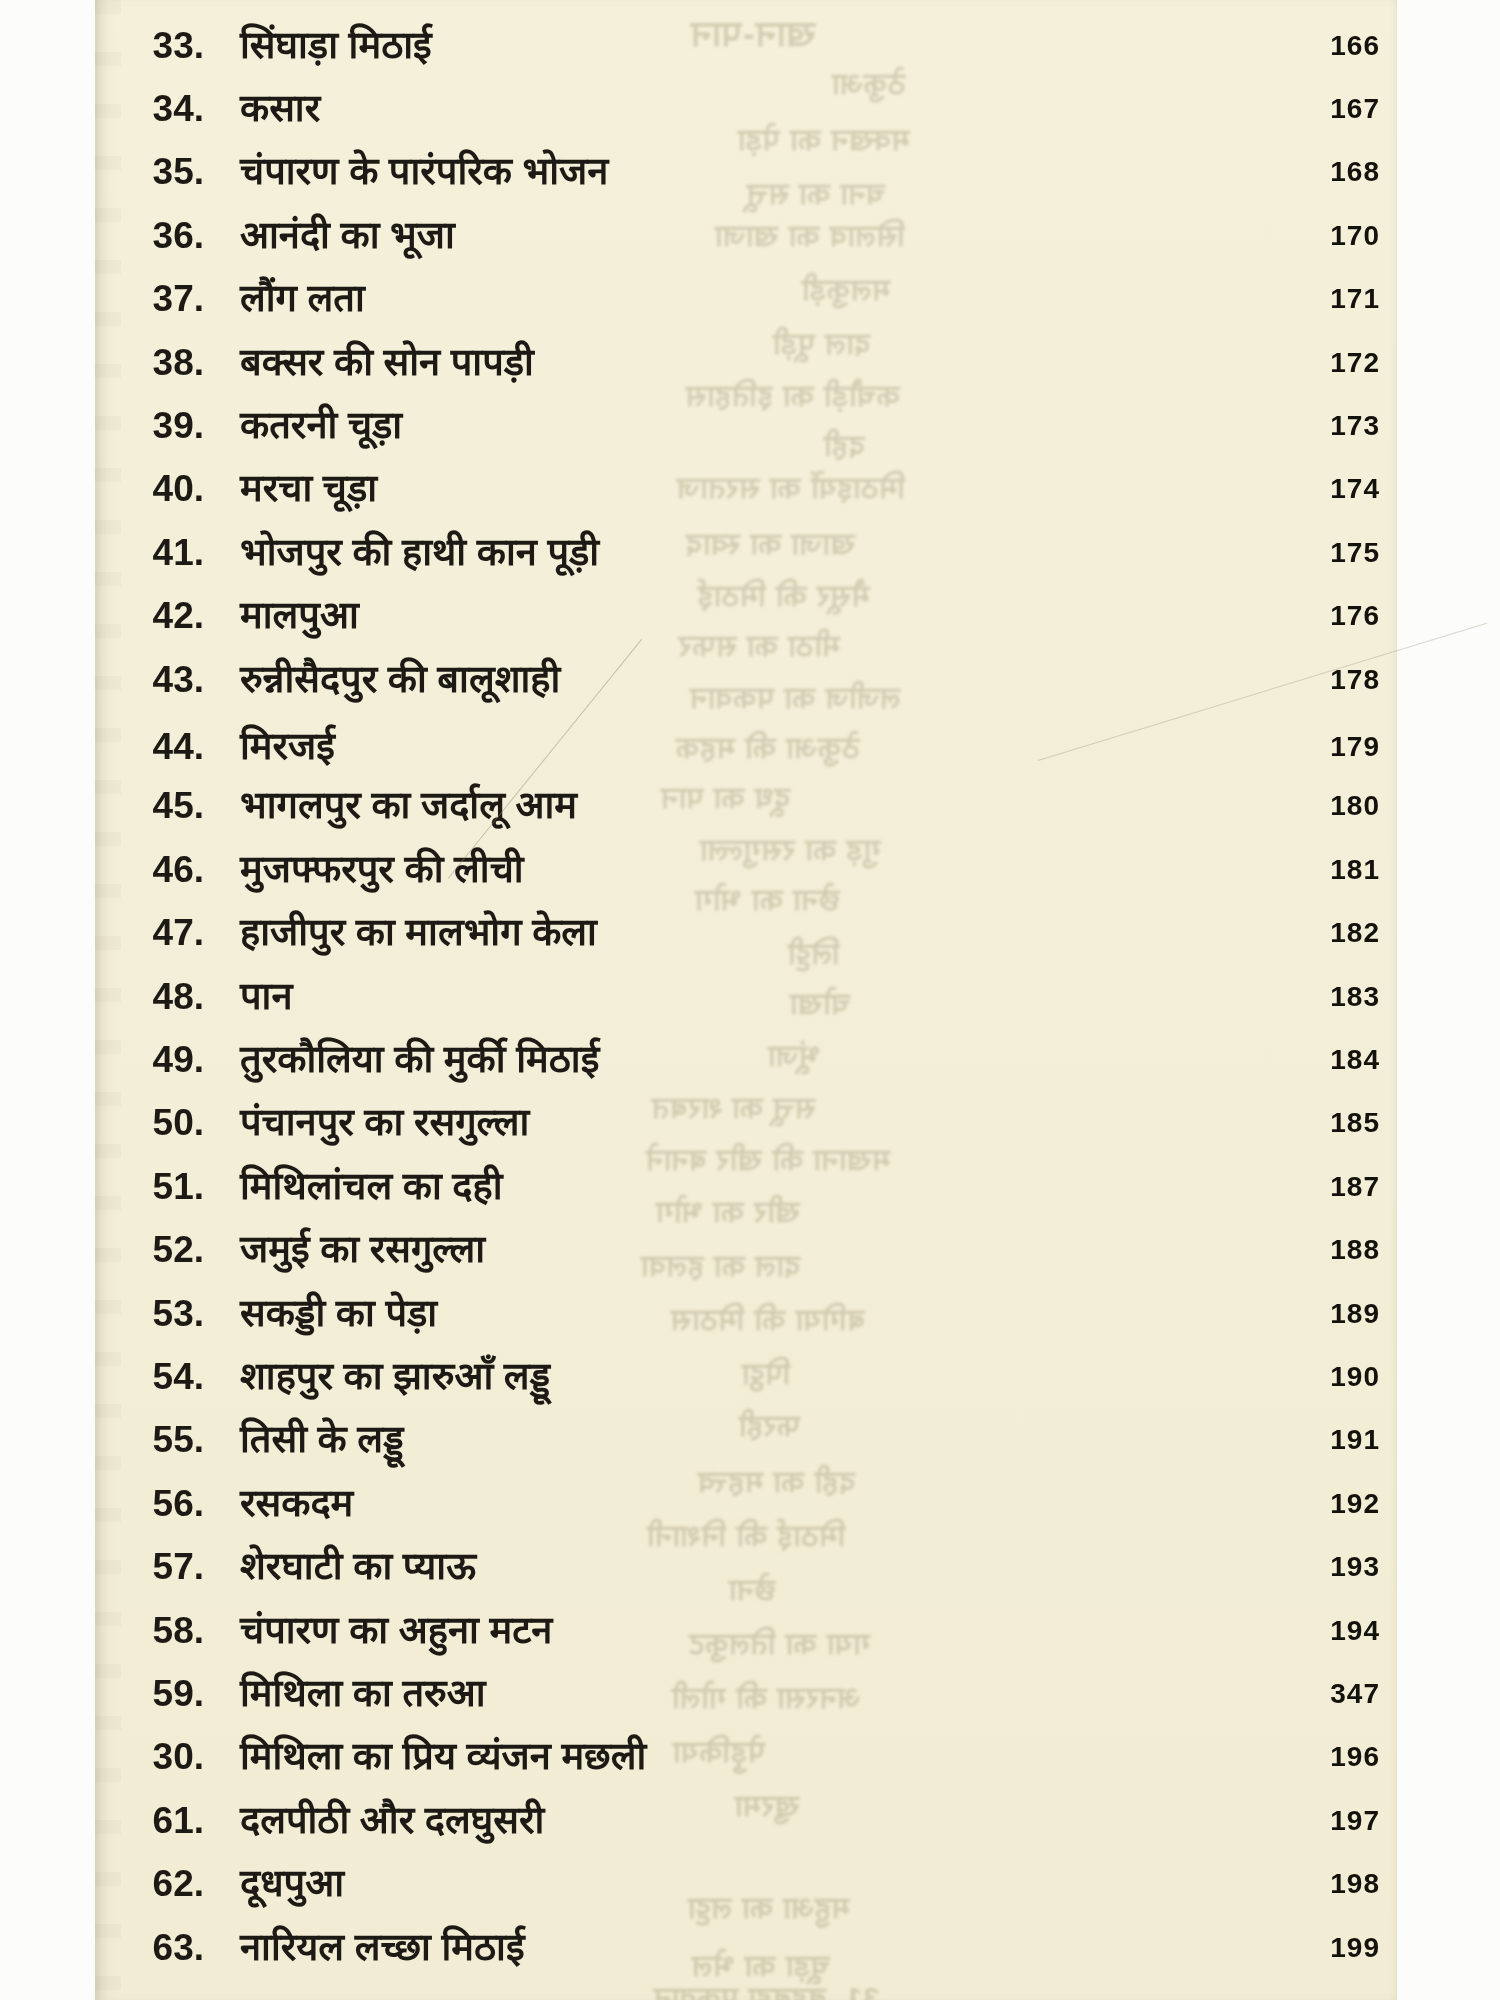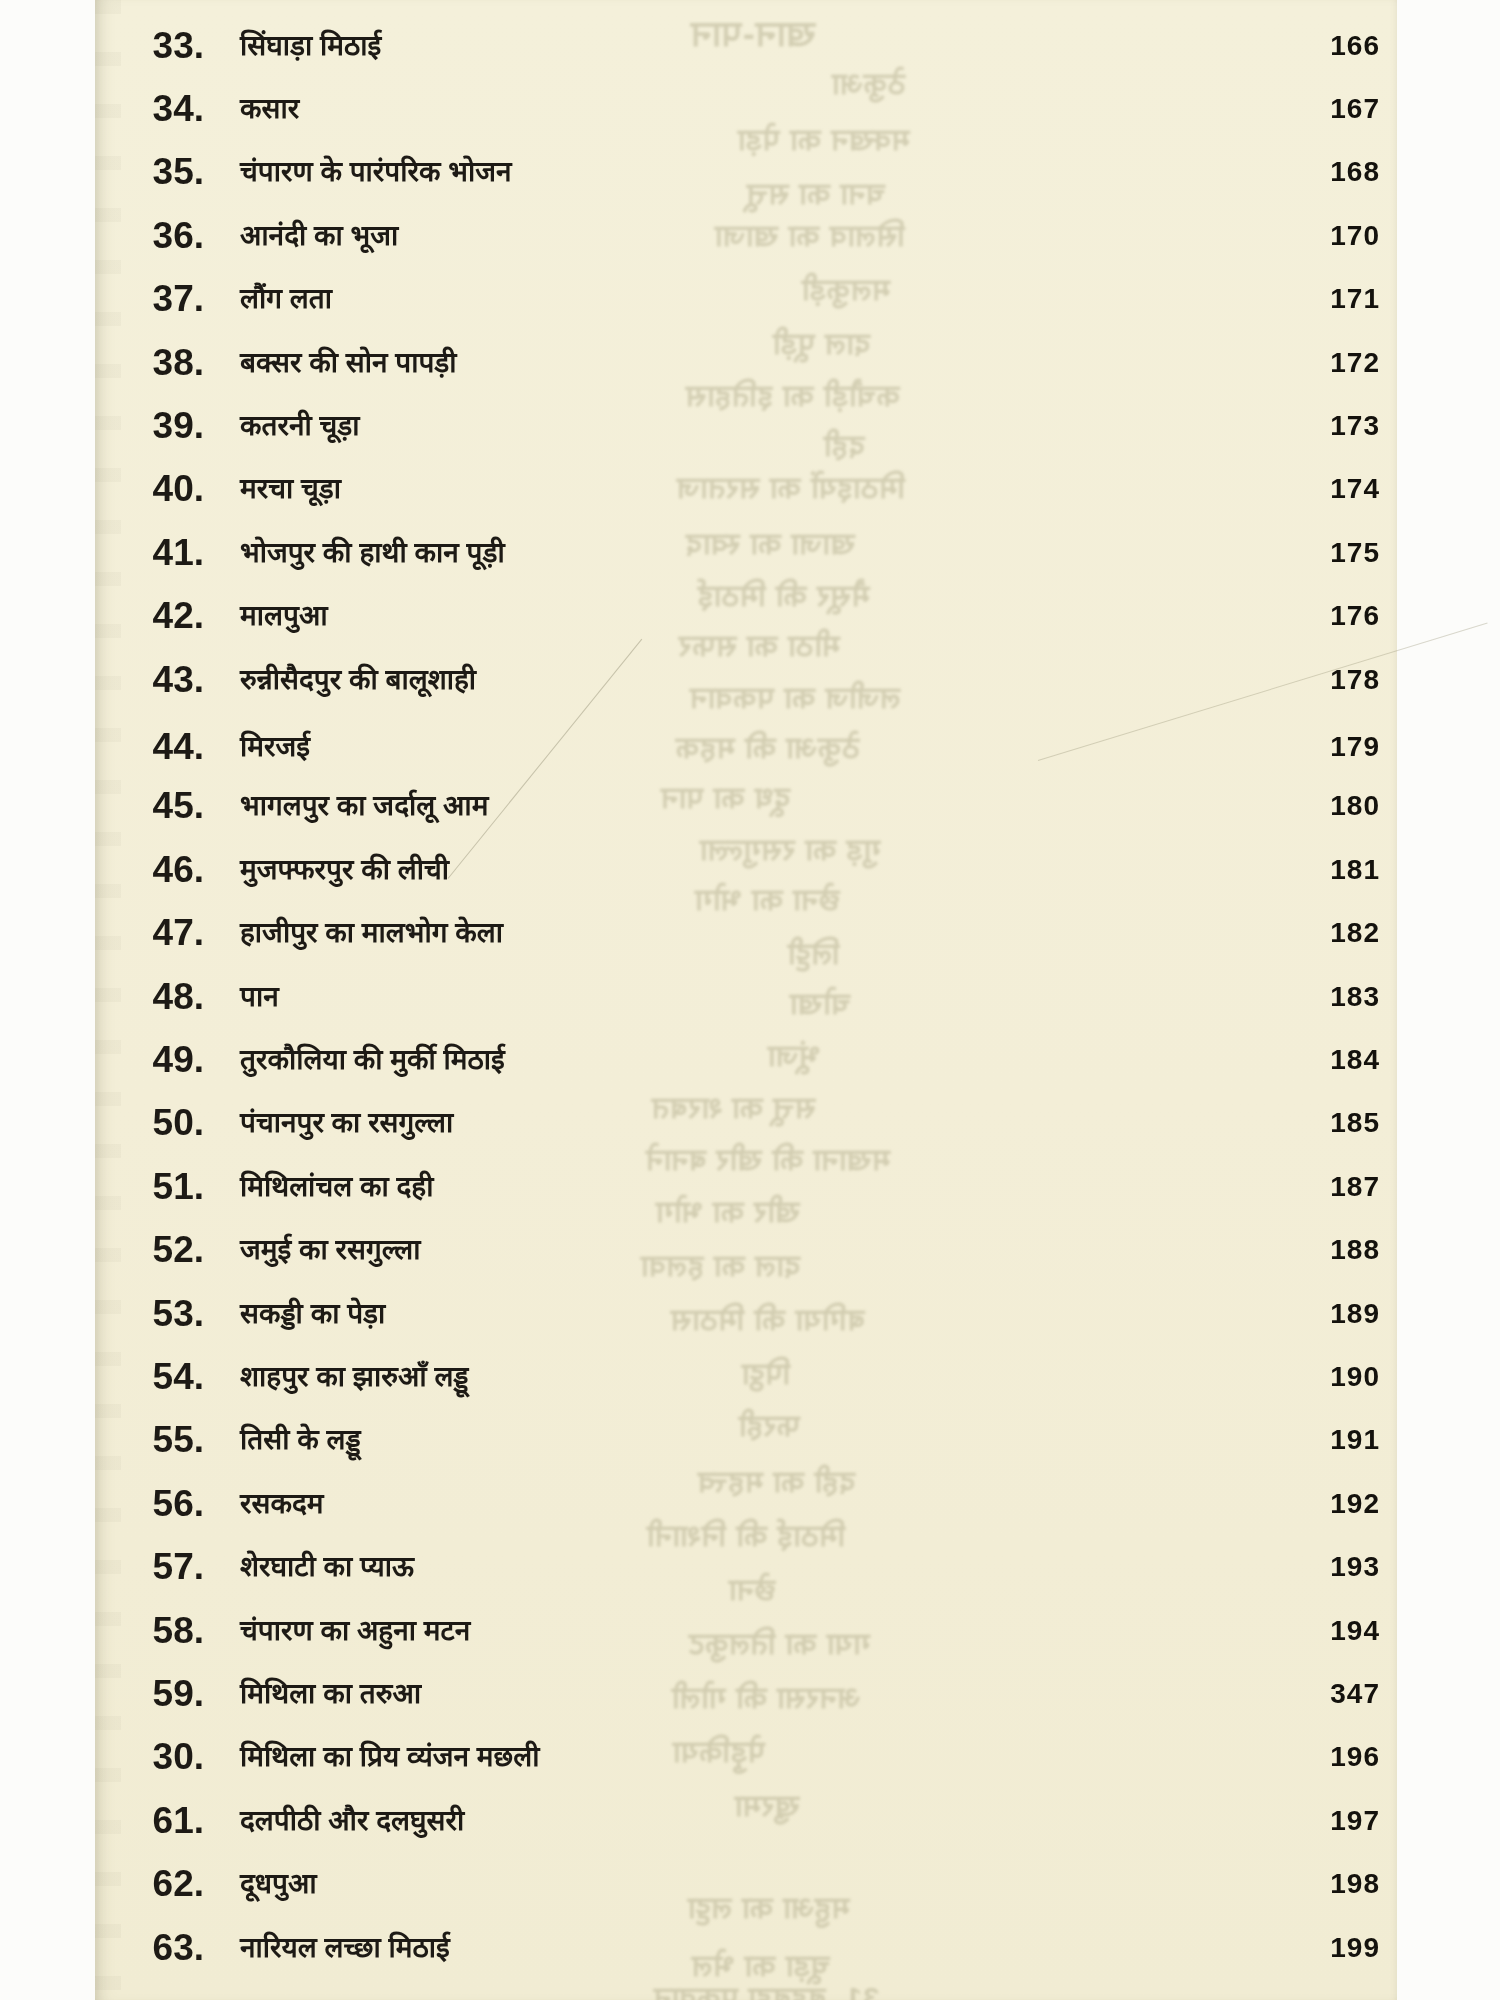--- a/index.html
+++ b/index.html
@@ -33,21 +33,21 @@
   .row{
     position:absolute;left:0;width:1500px;height:63px;line-height:63px;
     white-space:nowrap;
   }
   .num{
     position:absolute;left:118px;width:86px;text-align:right;
     font-size:37px;font-weight:700;color:#1d1a15;
   }
   .title{
     position:absolute;left:240px;
-    font-size:28px;font-weight:700;color:#1d1a15;
+    font-size:38px;font-weight:700;color:#1d1a15;
   }
   .page{
     position:absolute;left:1278px;width:102px;text-align:right;
     font-size:28px;font-weight:600;color:#14120d;letter-spacing:1px;
   }
   .crease{
     position:absolute;height:1px;
     background:rgba(145,140,112,.45);
     transform-origin:left center;
   }

